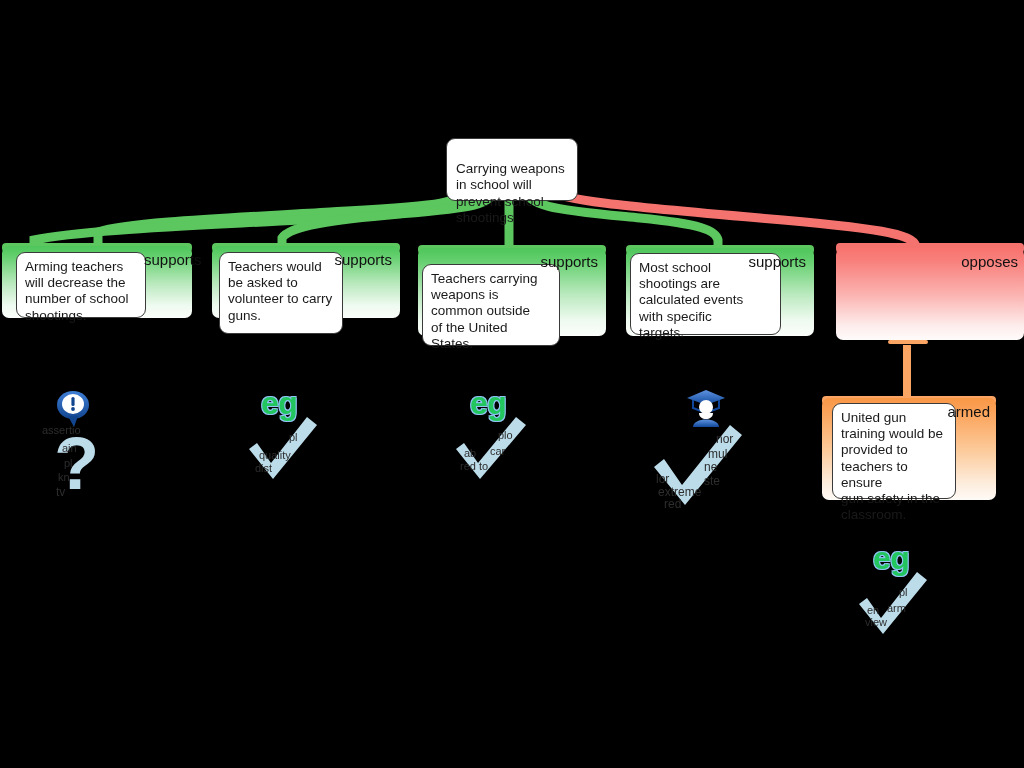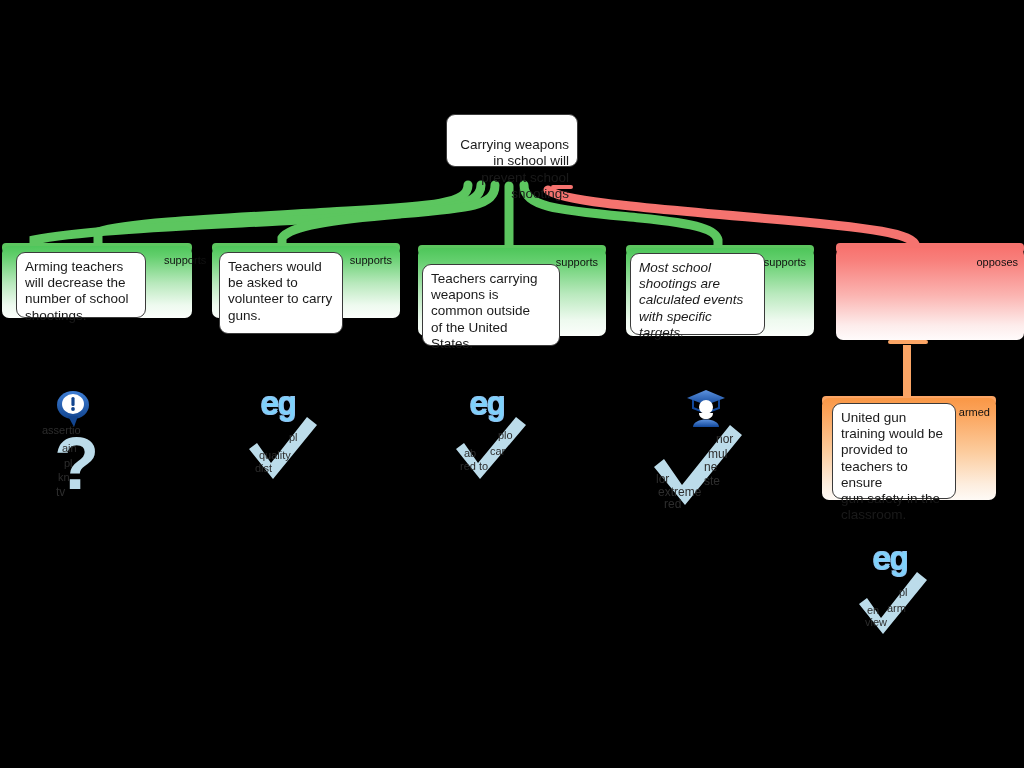--- a/index.html
+++ b/index.html
@@ -62,37 +62,36 @@
     border: 1px solid #3a3a3a;
     border-radius: 9px;
     padding: 6px 7px 6px 8px;
     font-size: 13.5px;
     line-height: 16.2px;
     color: #1a1a1a;
     white-space: pre-line;
   }
   .card-tag {
     position: absolute;
-    font-size: 11px;
+    font-size: 15px;
     line-height: 12px;
     color: #111111;
     white-space: nowrap;
-    margin-left: 20px;
   }
 
   
   .badge-group {
     position: absolute;
     z-index: 3;
   }
   .badge-eg {
     position: absolute;
     font-size: 32px;
-    font-weight: normal;
-    color: #7dd3fc;
+    font-weight: bold;
+    color: #22c55e;
     letter-spacing: -0.5px;
     line-height: 32px;
     text-shadow:
       -1px -1px 0 #8fc4f2, 1px -1px 0 #8fc4f2,
       -1px  1px 0 #8fc4f2, 1px  1px 0 #8fc4f2;
   }
   .badge-svg {
     position: absolute;
     overflow: visible;
   }
@@ -122,21 +121,21 @@
     <path d="M 548 190 C 560 200, 620 206, 760 218 C 880 228, 912 234, 916 246 L 916 252" fill="none" stroke="#f5736f" stroke-width="9" stroke-linecap="round"></path>
     <rect x="836" y="243" width="188" height="10" rx="4" fill="#f5736f"></rect>
 
     <rect x="551" y="185" width="22" height="4" rx="2" fill="#f5736f"></rect>
 
     <path d="M 907 345 L 907 398" fill="none" stroke="#fba565" stroke-width="8" stroke-linecap="butt"></path>
     <rect x="888" y="340" width="40" height="4" rx="2" fill="#fba565"></rect>
     <rect x="822" y="396" width="174" height="9" rx="4" fill="#fba565"></rect>
   </svg>
 
-  <div class="root-node" style="left:446px; top:114px; width:132px; height:53px;text-align:right;">
+  <div class="root-node" style="left:446px; top:138px; width:132px; height:63px;">
     <span>Carrying weapons
 in school will
 prevent school
 shootings</span>
   </div>
 
   <div class="card green" style="left:2px; top:246px; width:190px; height:72px;">
     <div class="card-text" style="left:14px; top:6px; width:130px; height:66px;">Arming teachers
 will decrease the
 number of school
@@ -155,21 +154,21 @@
   <div class="card green" style="left:418px; top:248px; width:188px; height:88px;">
     <div class="card-text" style="left:4px; top:16px; width:138px; height:82px;">Teachers carrying
 weapons is
 common outside
 of the United
 States.</div>
     <div class="card-tag" style="right:8px; top:8px;">supports</div>
   </div>
 
   <div class="card green" style="left:626px; top:248px; width:188px; height:88px;">
-    <div class="card-text" style="left:4px; top:5px; width:135px; height:82px;font-style:italic;">Most school
+    <div class="card-text" style="left:4px; top:5px; width:151px; height:82px;">Most school
 shootings are
 calculated events
 with specific
 targets.</div>
     <div class="card-tag" style="right:8px; top:8px;">supports</div>
   </div>
 
   <div class="card red" style="left:836px; top:248px; width:188px; height:92px;">
     <div class="card-tag" style="right:6px; top:8px;">opposes</div>
   </div>

